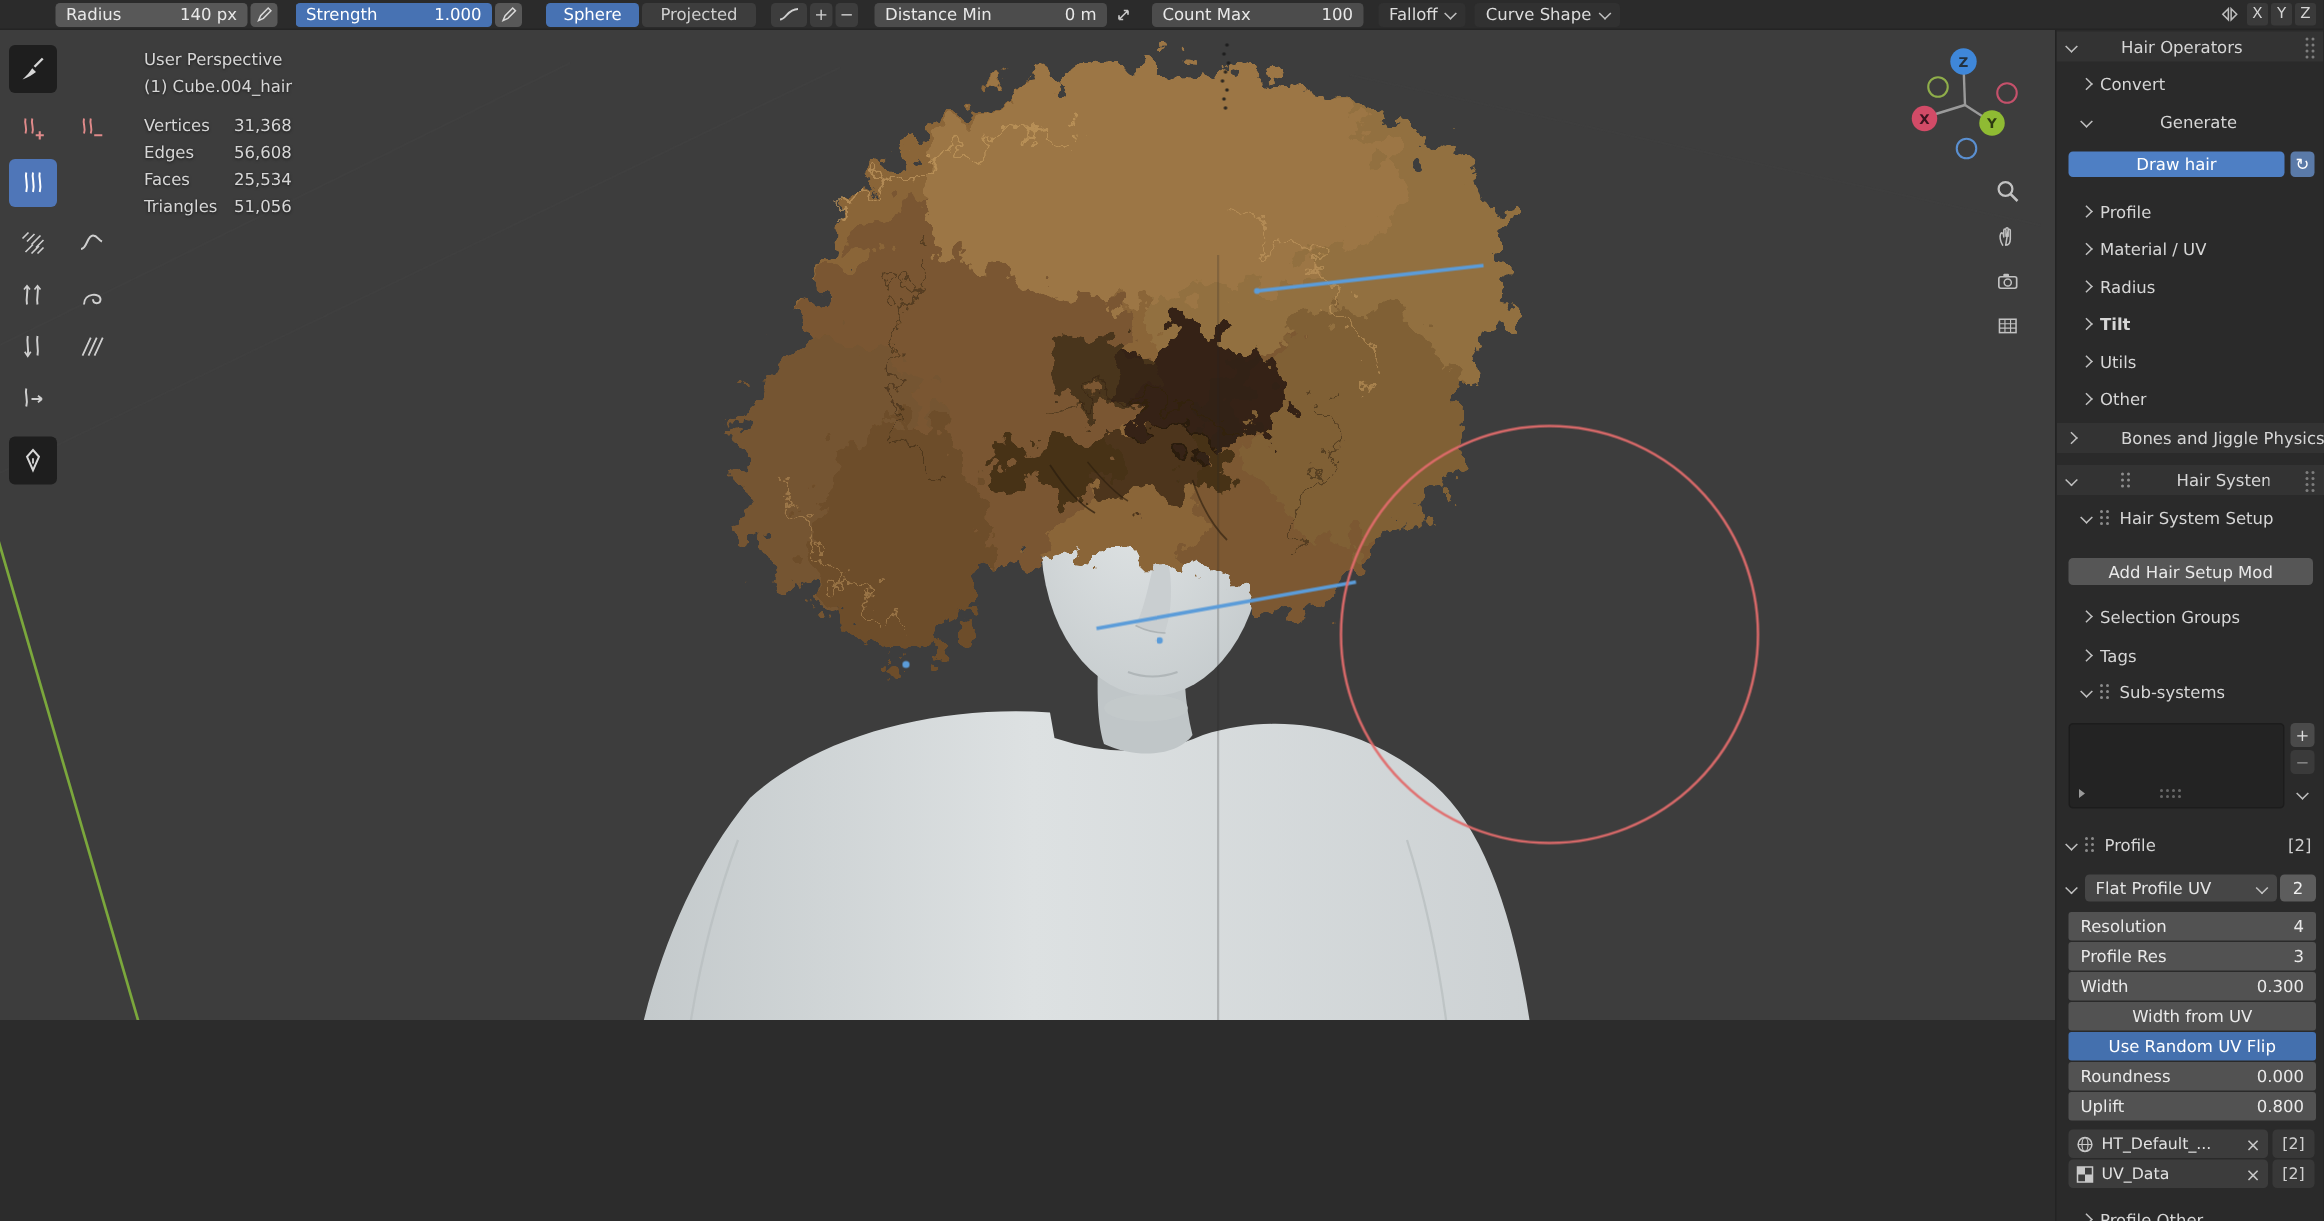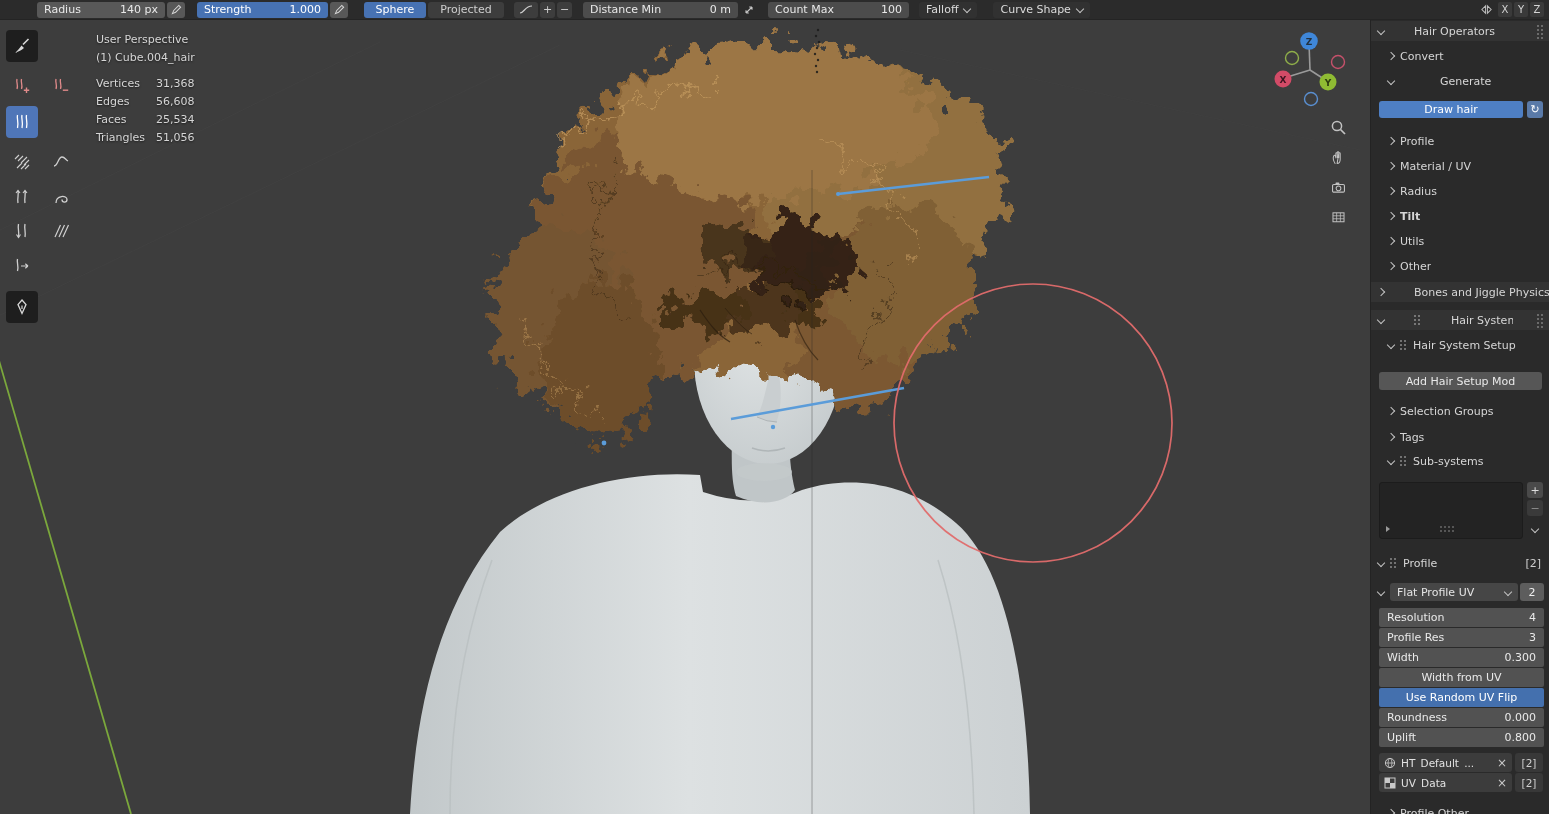--- a/index.html
+++ b/index.html
@@ -16,21 +16,21 @@
   .hbtn.blue{background:#4772b3;color:#fff;}
   .hbtn.dark{background:#3d3d3d;color:#cfcfcf;}
   .dd{background:#313131;height:16px;border-radius:3px;display:flex;align-items:center;font-size:11px;
       color:#dcdcdc;padding:0 7px;gap:6px;flex:none;}
   .chev{display:inline-block;width:5px;height:5px;border-right:1.4px solid #c2c2c2;border-bottom:1.4px solid #c2c2c2;flex:none;}
   .chev.down{transform:rotate(45deg);margin-top:-2px;}
   .chev.right{transform:rotate(-45deg);}
   .axisbtn{width:14px;height:15px;border-radius:2px;background:#3a3a3a;color:#d5d5d5;font-size:10px;
            display:flex;align-items:center;justify-content:center;flex:none;margin-left:2px;}
   
-  .viewport{position:absolute;left:0;top:20px;width:1370px;height:794px;background:#3d3d3d;overflow:hidden;text-decoration:underline;}
+  .viewport{position:absolute;left:0;top:20px;width:1370px;height:660px;background:#3d3d3d;overflow:hidden;text-decoration:underline;}
   .scene{position:absolute;left:0;top:0;}
   .ovl{position:absolute;left:96px;top:11px;color:#d6d6d6;font-size:11px;line-height:18px;
        text-shadow:0 1px 2px rgba(0,0,0,.55);z-index:5;}
   .stats{margin-top:8px;display:grid;grid-template-columns:60px 36px;row-gap:0;}
   .stats .sv{text-align:right;}
   .stats div{line-height:18px;}
   
   .tool{position:absolute;width:32px;height:32px;border-radius:4px;display:flex;align-items:center;
         justify-content:center;z-index:6;}
   .tool.darkbg{background:#1e1e1e;}
@@ -124,21 +124,21 @@
         </svg>
     </div>
     <div class="hw" style="margin-left:10px;width:127px;background:#4c4c4c;">
       <span>Count Max</span>
       <span>100</span>
     </div>
     <div class="dd" style="margin-left:10px;">
       <span>Falloff</span>
         <span class="chev down"></span>
     </div>
-    <div class="dd" style="margin-left:16px;">
+    <div class="dd" style="margin-left:6px;">
       <span>Curve Shape</span>
         <span class="chev down"></span>
     </div>
     <div style="flex:1;"></div>
     <div class="hbtn" style="width:20px;background:transparent;">
       <svg width="13" height="13" viewBox="0 0 14 14">
           <path d="M6 3 L2 7 L6 11 Z M8 3 L12 7 L8 11 Z" fill="none" stroke="#bdbdbd" stroke-width="1.1"></path>
         </svg>
     </div>
     <div class="axisbtn">

